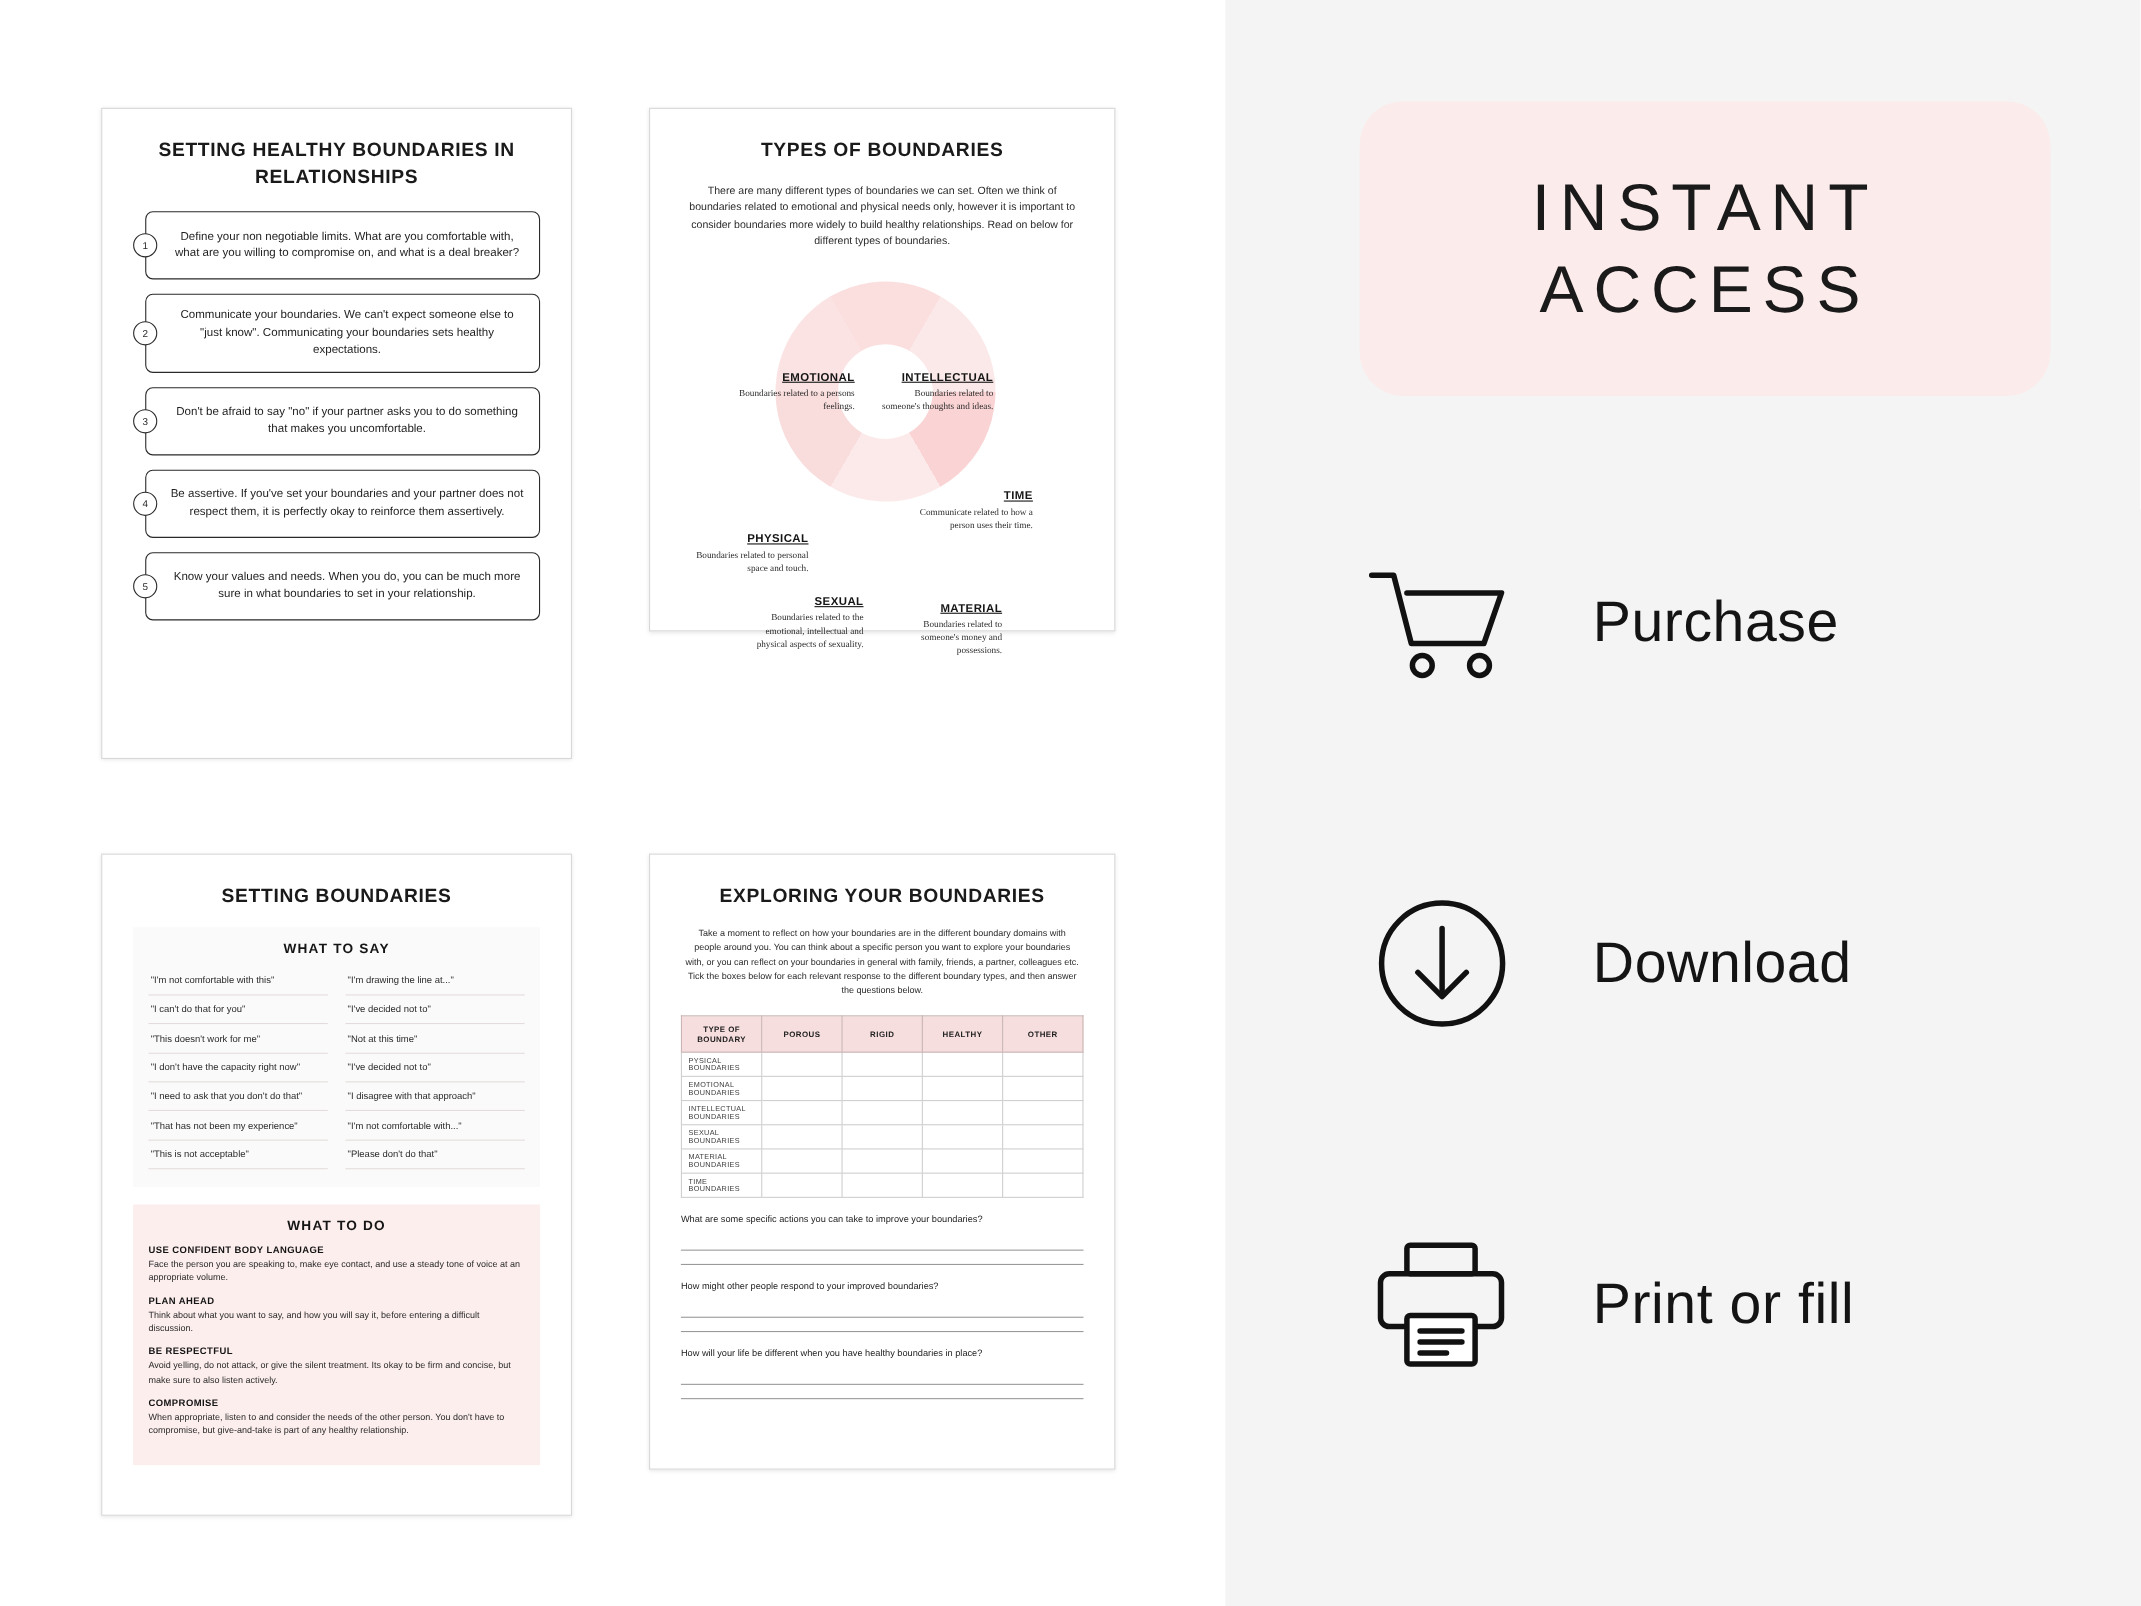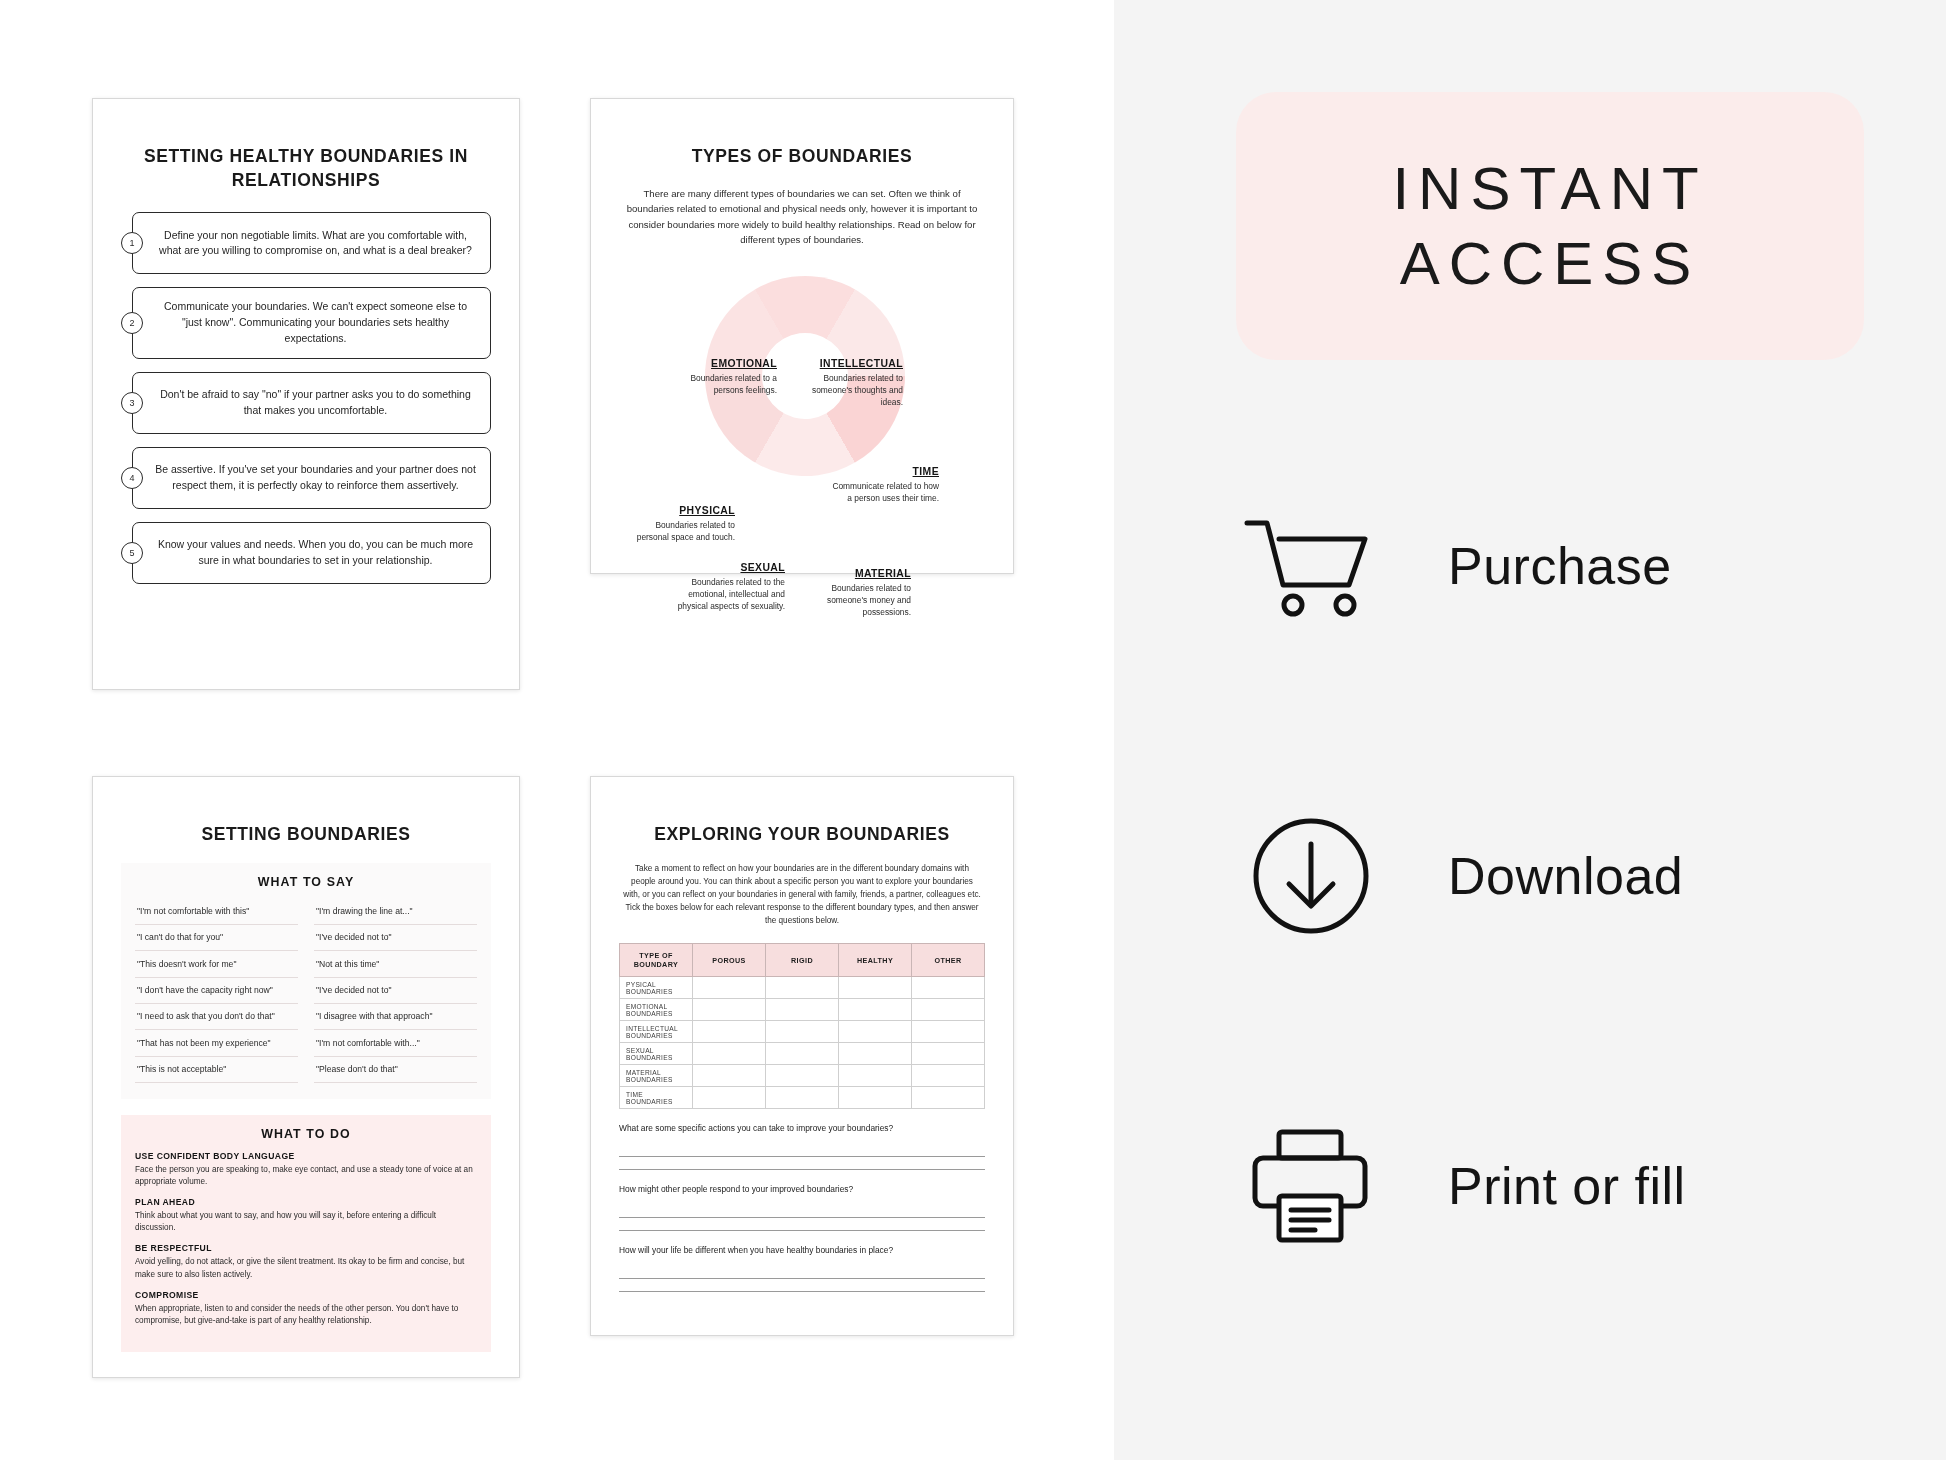--- a/index.html
+++ b/index.html
@@ -39,21 +39,20 @@
 
   .sheet-inner { padding: 26px 28px; height: 100%; }
 
   h1.sheet-title {
     font-size: 17.5px;
     font-weight: bold;
     letter-spacing: 0.6px;
     text-align: center;
     color: #1a1a1a;
     line-height: 1.35;
-    margin-top: 20px;
   }
 
   
   .steps { margin-top: 20px; }
   .step {
     position: relative;
     display: flex;
     align-items: center;
     margin-bottom: 13px;
     min-height: 62px;
@@ -135,20 +134,21 @@
     text-decoration: underline;
     color: #151515;
     display: block;
     margin-bottom: 3px;
   }
   .seg-label .d {
     font-size: 8.4px;
     line-height: 1.45;
     color: #2b2b2b;
     display: block;
+    font-family: Liberation Serif, serif;
   }
   #seg-emotional    { left: 50px;  top: 88px; }
   #seg-intellectual { left: 176px; top: 88px; }
   #seg-physical     { left: 8px;   top: 196px; margin-top: 39px; }
   #seg-time         { left: 212px; top: 196px; }
   #seg-sexual       { left: 58px;  top: 292px; }
   #seg-material     { left: 184px; top: 298px; }
 
   
   .band {

